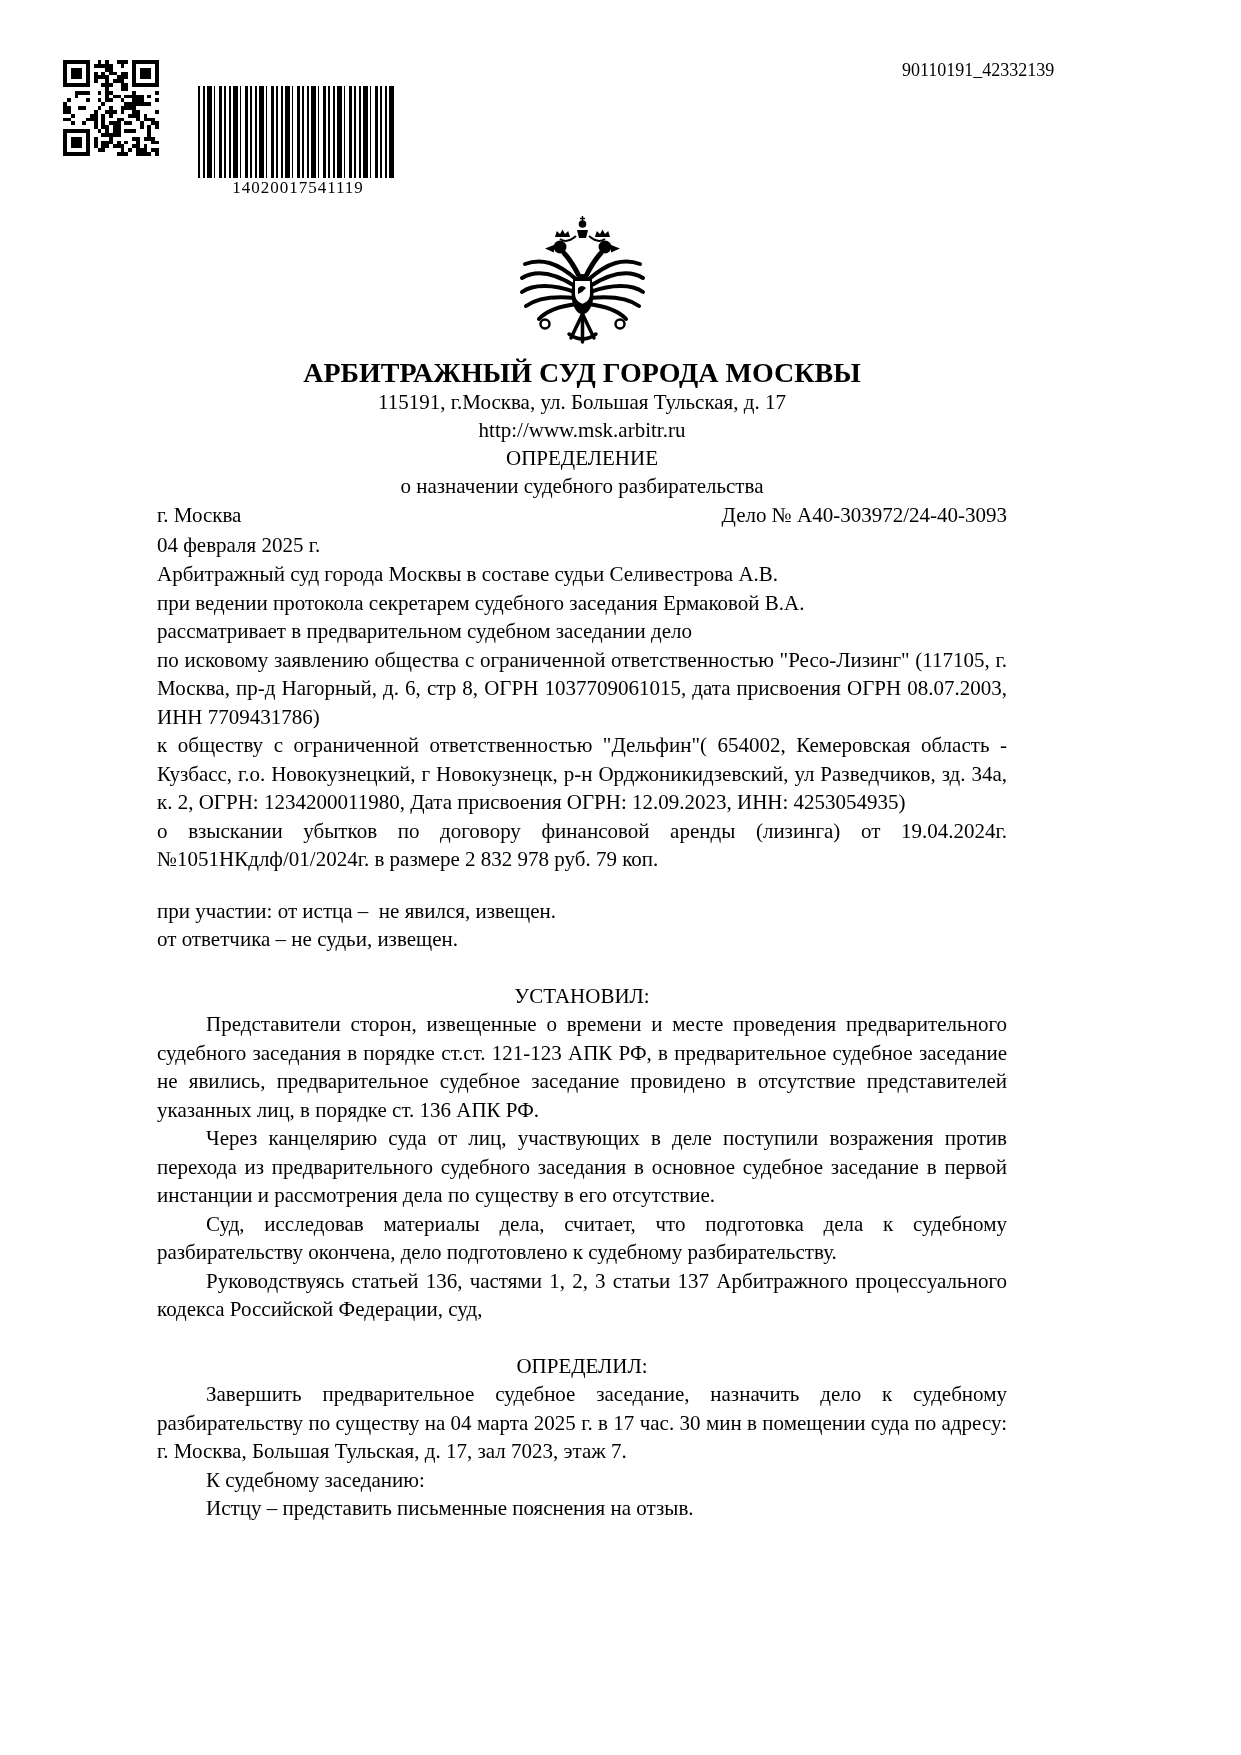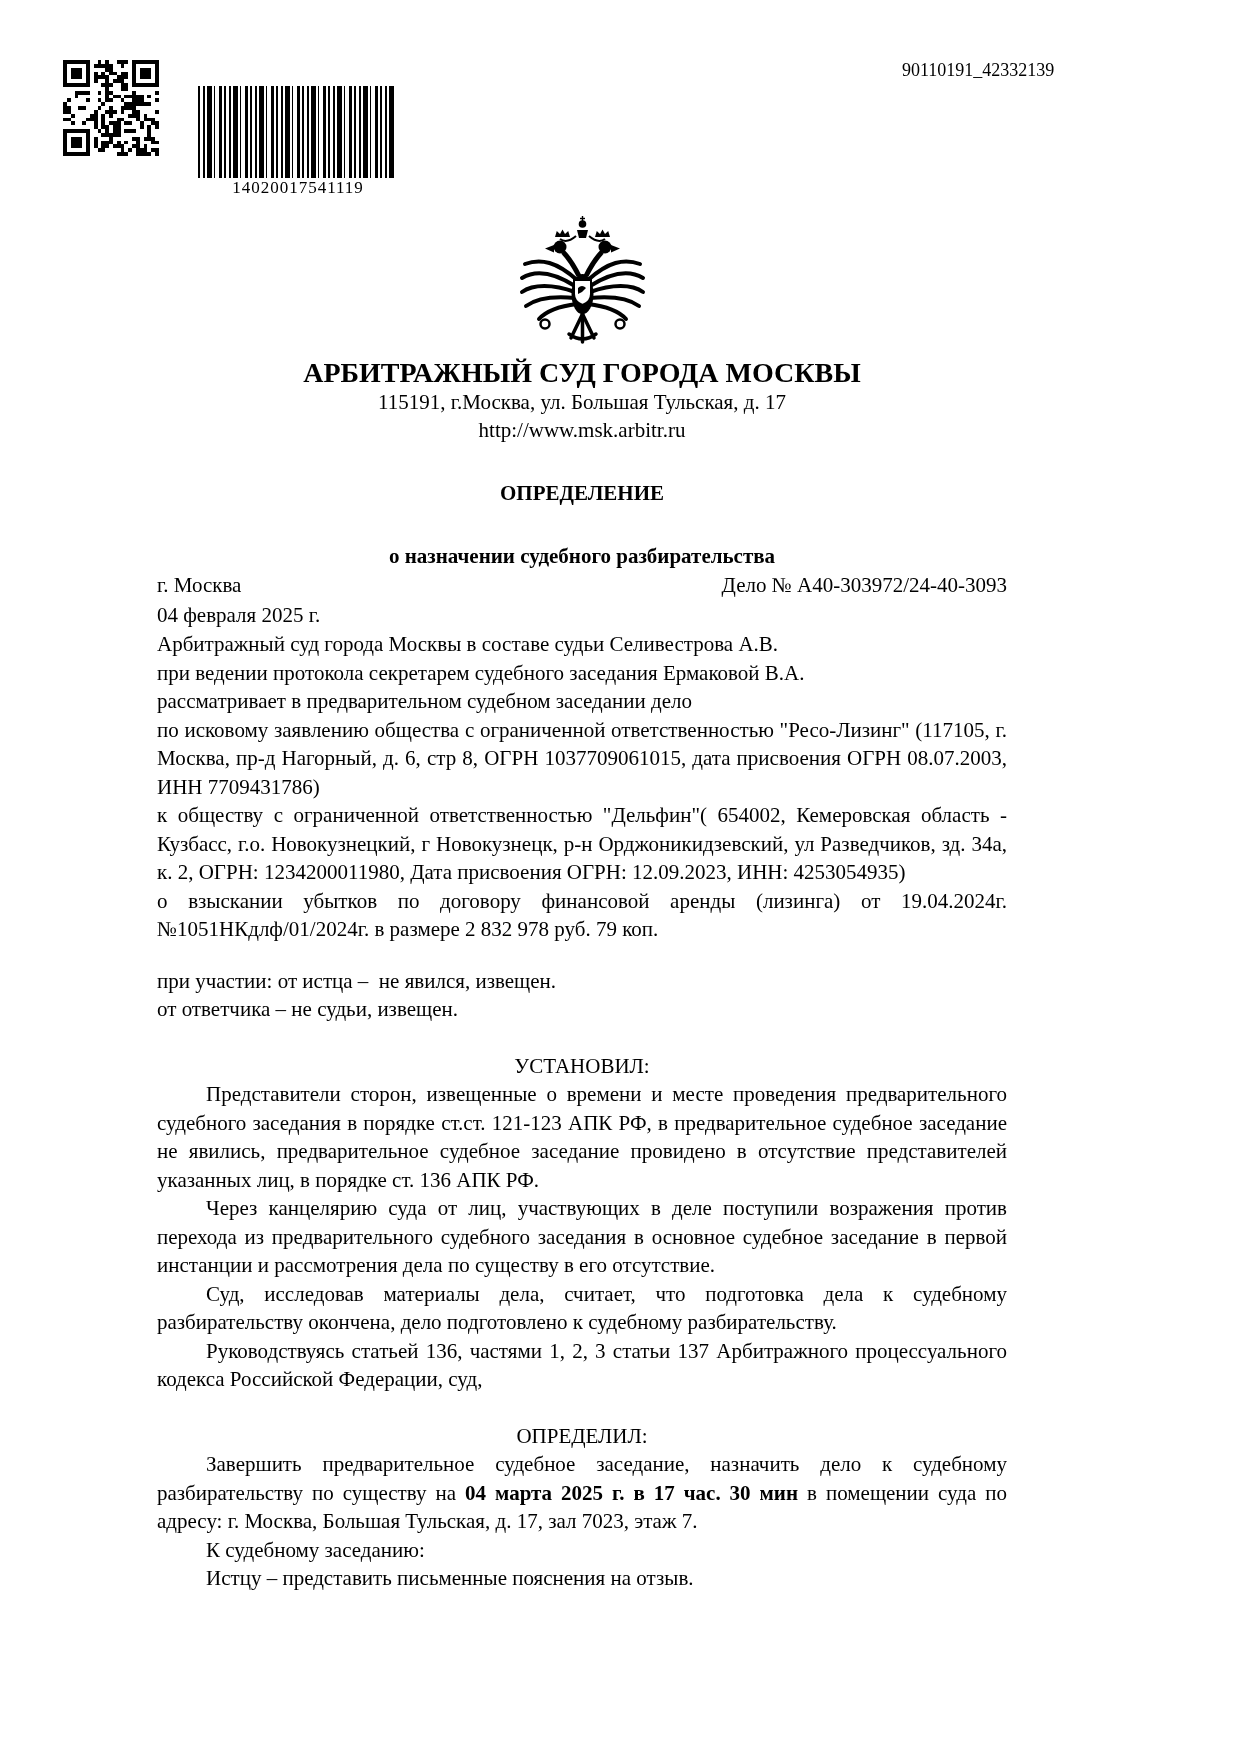--- a/index.html
+++ b/index.html
@@ -46,21 +46,21 @@
     position: absolute; left: 515px; top: 216px;
     width: 135px; height: 148px;
   }
   
   .content {
     position: absolute; left: 157px; top: 358px;
     width: 850px;
     font-size: 21px; line-height: 28.5px;
   }
   .center { text-align: center; }
-  .bold { font-weight: bold; margin-top: 35px; }
+  .bold { font-weight: normal; }
   .court-name { font-size: 28px; font-weight: bold; line-height: 30px; }
   .hdr-line { line-height: 28px; }
   .case-row { display: flex; justify-content: space-between; line-height: 30px; }
   .date-line { line-height: 30px; }
   p.jst { text-align: justify; text-align-last: left; }
   p.ind { text-indent: 49px; }
   .attendance { margin-top: 23px; white-space: pre-wrap; }
   .section-heading { margin-top: 28px; line-height: 28.5px; }
   .section-body { margin-top: 0; }
 </style>

